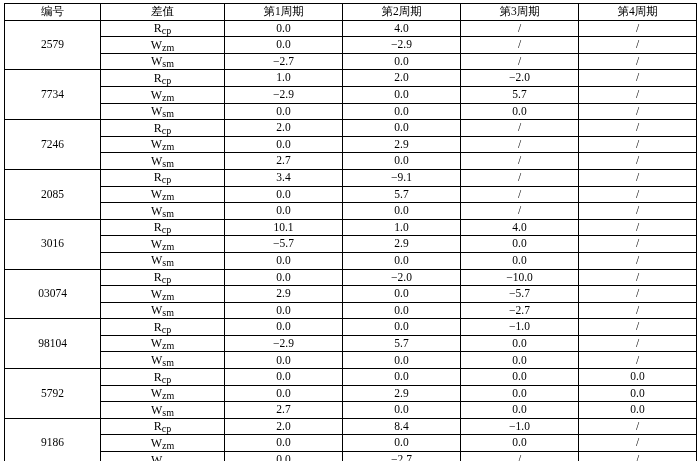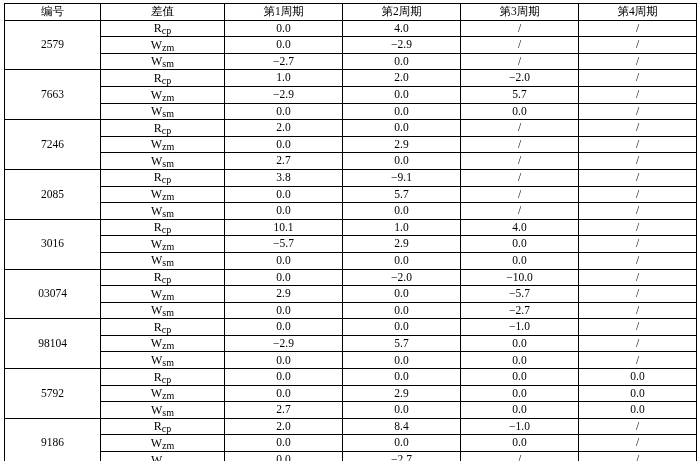--- a/index.html
+++ b/index.html
@@ -114,21 +114,21 @@
           <td>/</td>
         </tr>
         <tr class="group-last">
           <td class="diff-cell"><span class="sym"><span>W</span><sub>sm</sub></span></td>
           <td>−2.7</td>
           <td>0.0</td>
           <td>/</td>
           <td>/</td>
         </tr>
         <tr class="group-first">
-          <td class="id-cell" rowspan="3">7663</td>
+          <td class="id-cell" rowspan="3">7734</td>
           <td class="diff-cell"><span class="sym"><span>R</span><sub>cp</sub></span></td>
           <td>1.0</td>
           <td>2.0</td>
           <td>−2.0</td>
           <td>/</td>
         </tr>
         <tr>
           <td class="diff-cell"><span class="sym"><span>W</span><sub>zm</sub></span></td>
           <td>−2.9</td>
           <td>0.0</td>
@@ -160,21 +160,21 @@
         <tr class="group-last">
           <td class="diff-cell"><span class="sym"><span>W</span><sub>sm</sub></span></td>
           <td>2.7</td>
           <td>0.0</td>
           <td>/</td>
           <td>/</td>
         </tr>
         <tr class="group-first">
           <td class="id-cell" rowspan="3">2085</td>
           <td class="diff-cell"><span class="sym"><span>R</span><sub>cp</sub></span></td>
-          <td>3.8</td>
+          <td>3.4</td>
           <td>−9.1</td>
           <td>/</td>
           <td>/</td>
         </tr>
         <tr>
           <td class="diff-cell"><span class="sym"><span>W</span><sub>zm</sub></span></td>
           <td>0.0</td>
           <td>5.7</td>
           <td>/</td>
           <td>/</td>

